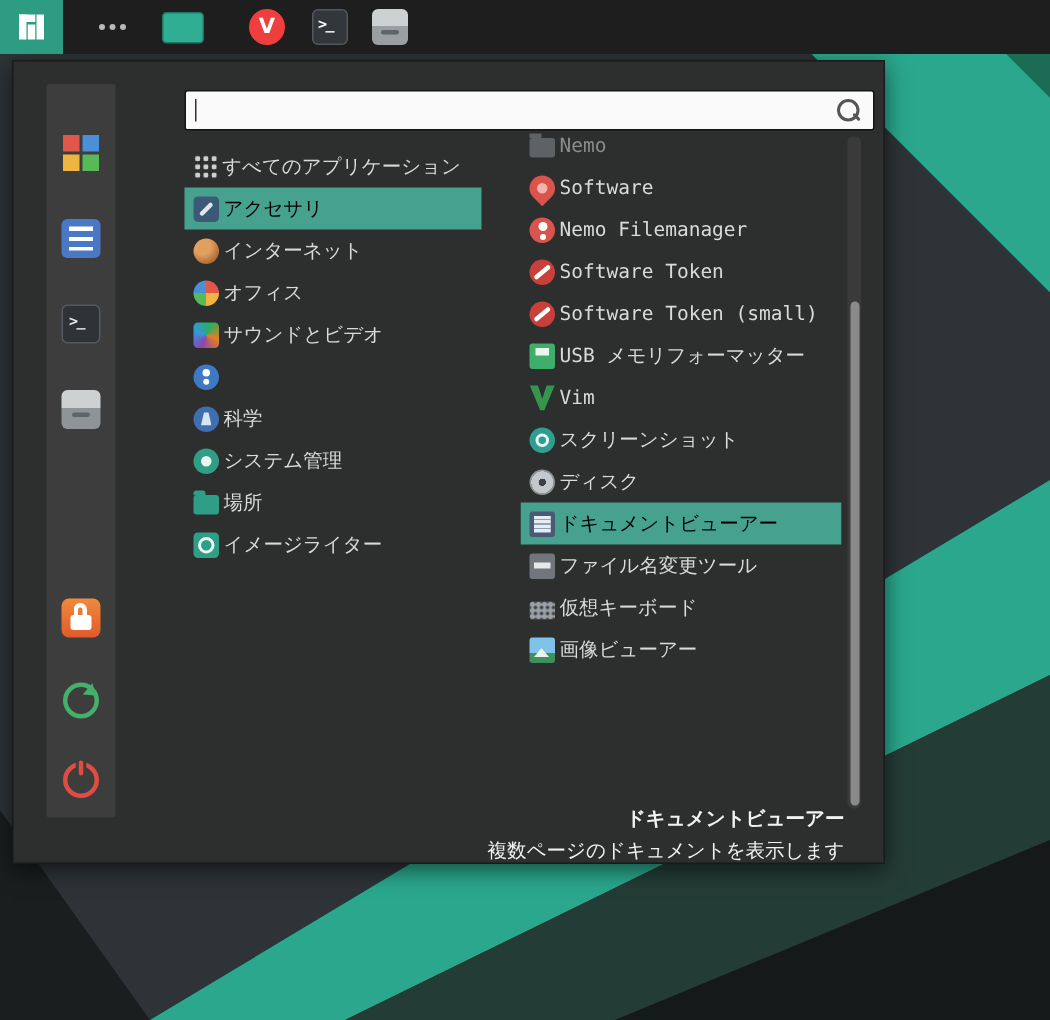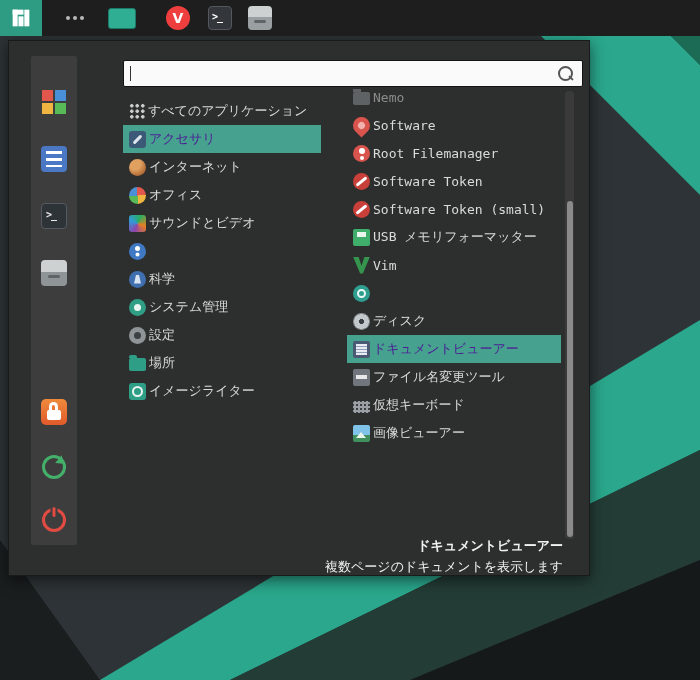--- a/index.html
+++ b/index.html
@@ -54,21 +54,21 @@
   .caret{position:absolute;left:6px;top:5px;width:1px;height:15px;background:#333;}
   .mag{width:11px;height:11px;border:2px solid #555;border-radius:50%;margin-right:9px;position:relative;flex:none;}
   .mag::after{content:"";position:absolute;left:8px;top:9px;width:6px;height:2px;background:#555;transform:rotate(45deg);border-radius:1px;}
 
   
   .cats{position:absolute;left:114px;top:56px;width:198px;}
   .apps{position:absolute;left:338px;top:46px;width:214px;height:452px;overflow:hidden;}
   .apps-inner{margin-top:-4px;}
   .row{display:flex;align-items:center;height:28px;padding:0 6px;gap:3px;color:#dadada;font-size:13px;cursor:pointer;box-sizing:border-box;white-space:nowrap;}
   .apps .row{font-family:"DejaVu Sans Mono","DejaVu Sans",monospace;}
-  .row.selected{background:#46a18f;color:#4c1d95;}
+  .row.selected{background:#46a18f;color:#000000;}
   .row.disabled{color:#8b8b8b;}
   .row.disabled .icon{opacity:.45;}
   .lbl{overflow:hidden;text-overflow:ellipsis;}
 
   
   .scroll{position:absolute;left:556px;top:50px;width:9px;height:448px;background:#3a3a3a;border-radius:4px;}
   .thumb{position:absolute;left:1.5px;top:110px;width:6px;height:336px;background:#8a8a8a;border-radius:3px;}
 
   
   .footer{position:absolute;right:26px;top:496px;text-align:right;color:#f2f2f2;}
@@ -195,24 +195,20 @@
       </div>
       <div class="row">
         <span class="icon i-science"></span>
         <span class="lbl">科学</span>
       </div>
       <div class="row">
         <span class="icon i-system"></span>
         <span class="lbl">システム管理</span>
       </div>
       <div class="row">
-        <span class="icon i-settings"></span>
-        <span class="lbl">設定</span>
-      </div>
-      <div class="row">
         <span class="icon i-places"></span>
         <span class="lbl">場所</span>
       </div>
       <div class="row">
         <span class="icon i-recent"></span>
         <span class="lbl">イメージライター</span>
       </div>
     </div>
 
   <div class="apps">
@@ -220,40 +216,41 @@
         <div class="row disabled">
           <span class="icon i-nemo"></span>
           <span class="lbl">Nemo</span>
         </div>
         <div class="row">
           <span class="icon i-redshift"></span>
           <span class="lbl">Software</span>
         </div>
         <div class="row">
           <span class="icon i-root-filemanager"></span>
-          <span class="lbl">Root Filemanager</span>
+          <span class="lbl">Nemo Filemanager</span>
         </div>
         <div class="row">
           <span class="icon i-software-token"></span>
           <span class="lbl">Software Token</span>
         </div>
         <div class="row">
           <span class="icon i-software-token"></span>
           <span class="lbl">Software Token (small)</span>
         </div>
         <div class="row">
           <span class="icon i-usb-formatter"></span>
           <span class="lbl">USB メモリフォーマッター</span>
         </div>
         <div class="row">
           <span class="icon i-vim"></span>
           <span class="lbl">Vim</span>
         </div>
         <div class="row">
           <span class="icon i-screenshot"></span>
+          <span class="lbl">スクリーンショット</span>
         </div>
         <div class="row">
           <span class="icon i-disks"></span>
           <span class="lbl">ディスク</span>
         </div>
         <div class="row selected">
           <span class="icon i-document-viewer"></span>
           <span class="lbl">ドキュメントビューアー</span>
         </div>
         <div class="row">

